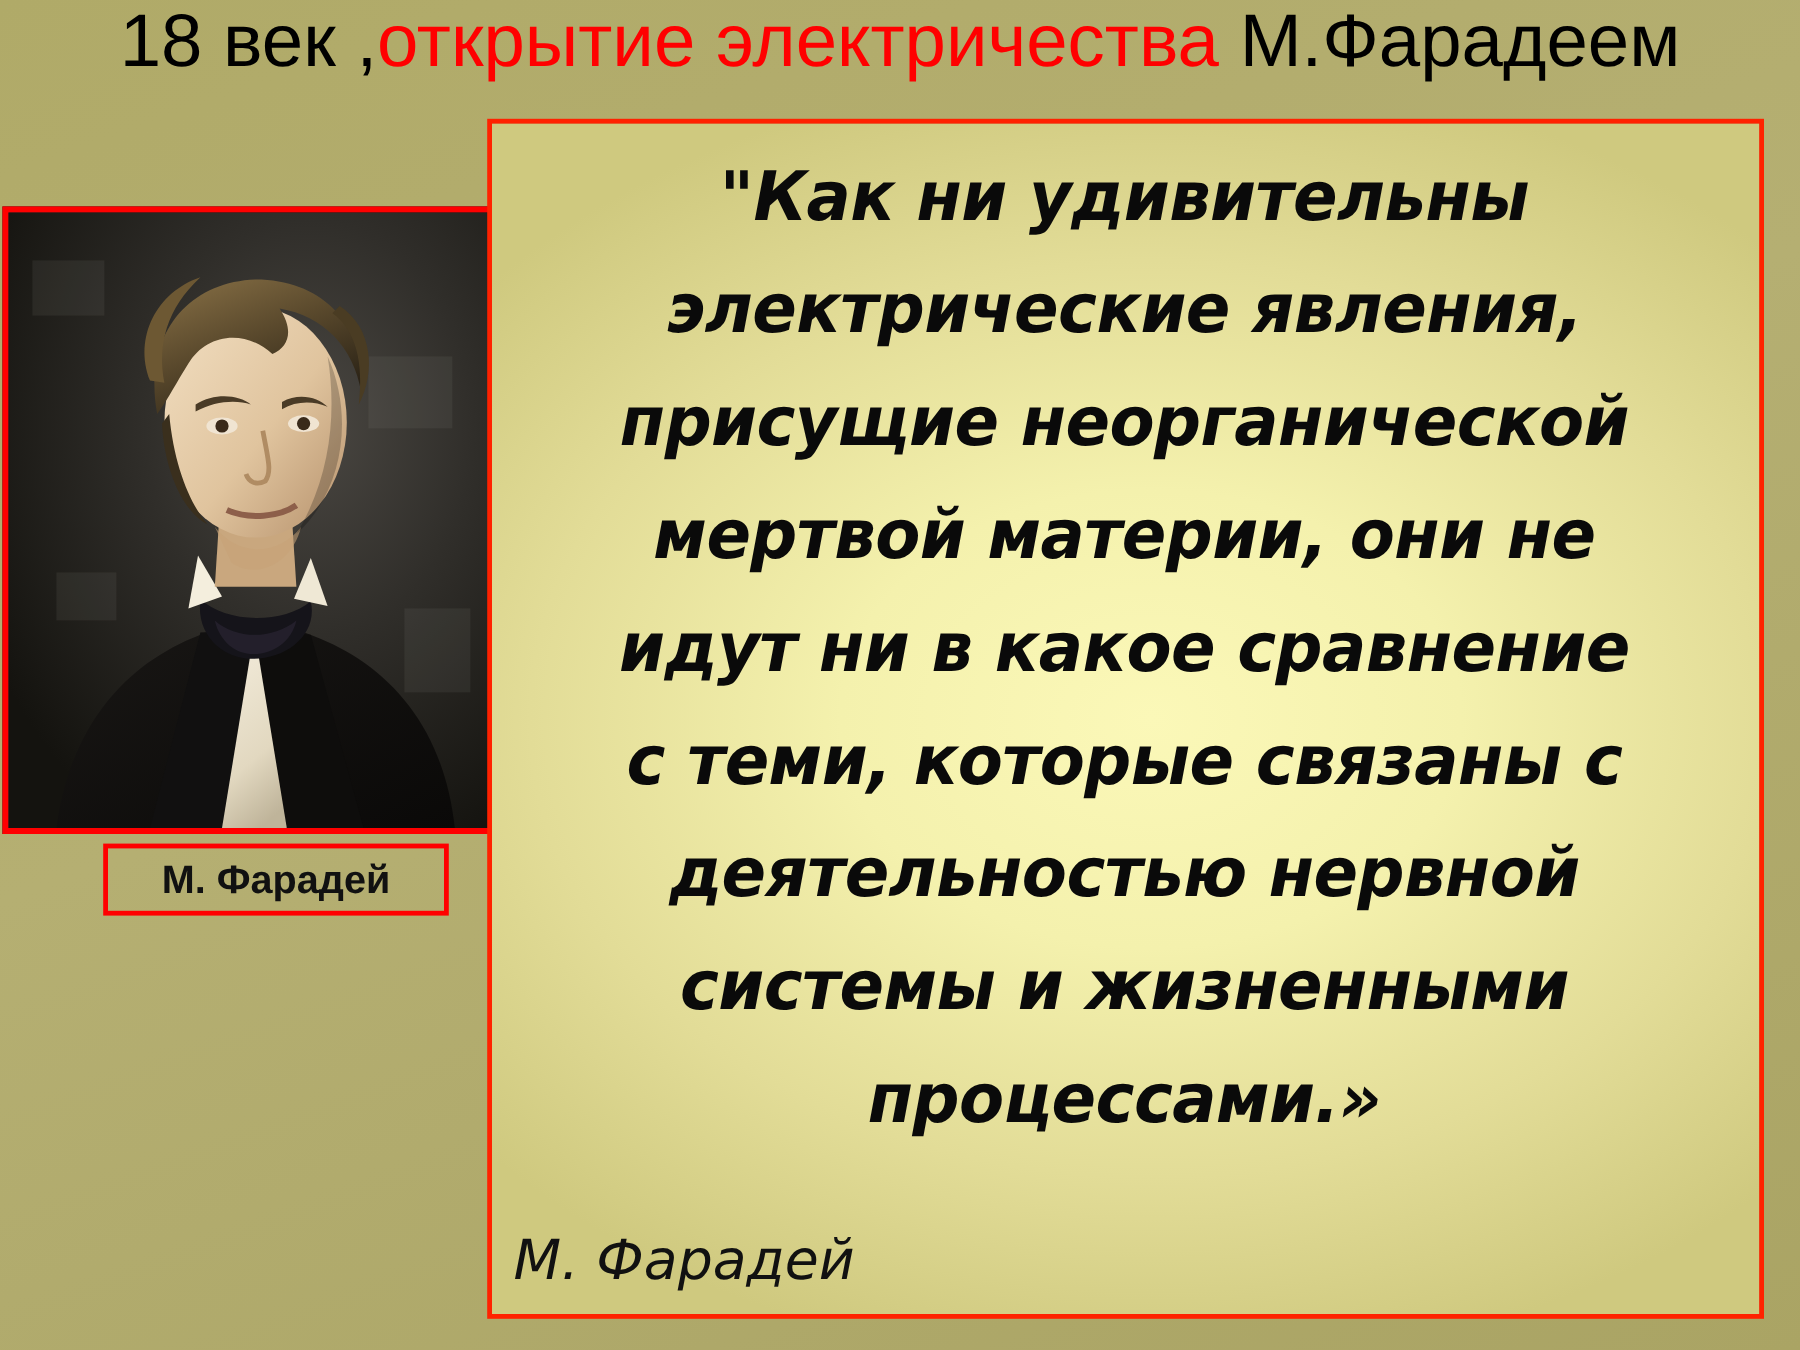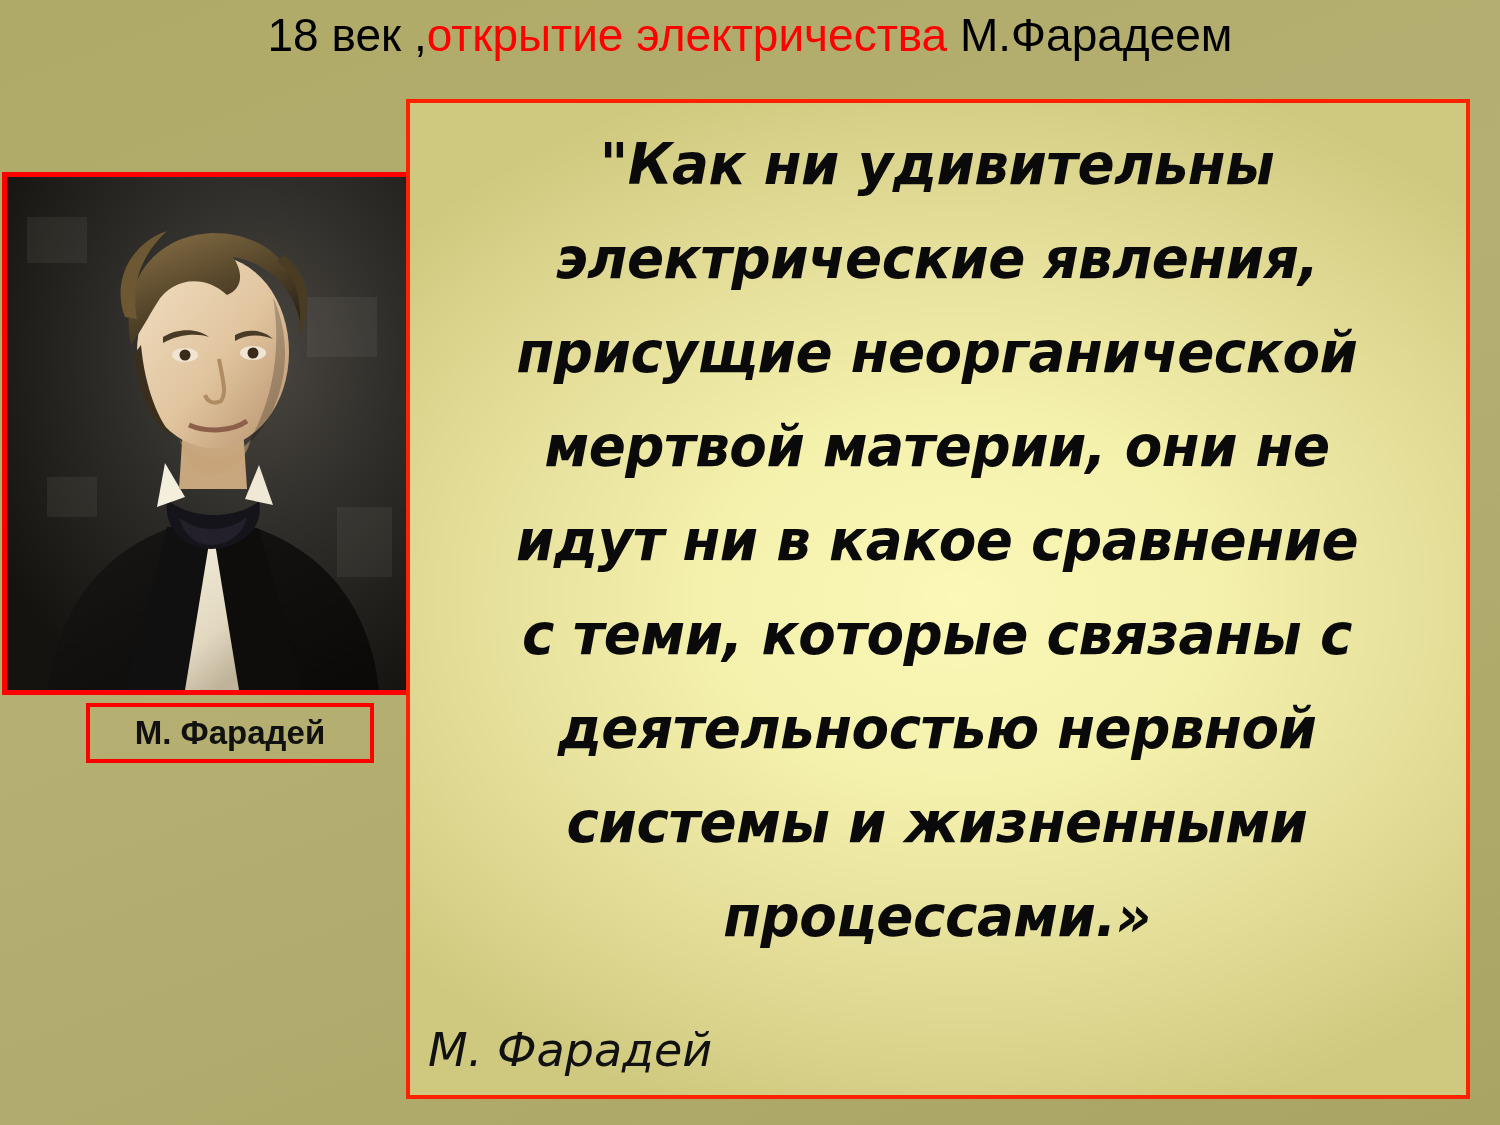--- a/index.html
+++ b/index.html
@@ -22,21 +22,21 @@
   }
 
   
   #title {
     position: absolute;
     left: 0;
     top: 6px;
     width: 1500px;
     text-align: center;
     font-family: "Liberation Sans", sans-serif;
-    font-size: 46px;
+    font-size: 62px;
     line-height: 58px;
     color: #000000;
     white-space: nowrap;
     letter-spacing: 0px;
   }
   #title .red {
     color: #ff0000;
   }
 
   

